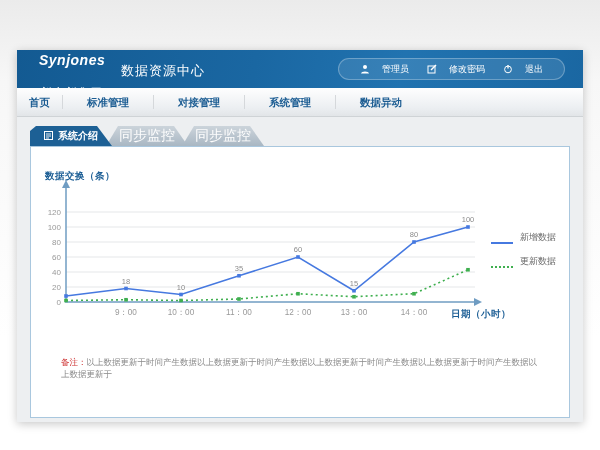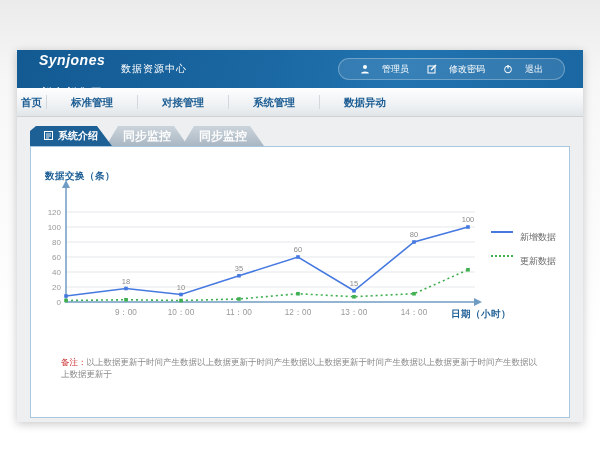--- a/index.html
+++ b/index.html
@@ -14,72 +14,72 @@
     background:#edeff1;box-shadow:0 2px 9px rgba(0,0,0,.22);
   }
   
   .header{
     position:absolute;left:0;top:0;width:566px;height:38px;
     background:linear-gradient(100deg,#135a92 0%,#1a67a2 42%,#2173b0 68%,#1a67a2 100%);
   }
   .brand{position:absolute;left:22px;top:3px;color:#fff;line-height:1.05;text-align:center;}
   .brand .l1{font-size:14px;font-weight:bold;font-style:italic;letter-spacing:.5px;}
   .brand .l2{font-size:10.5px;font-weight:bold;letter-spacing:2px;margin-top:19px;}
-  .app-title{position:absolute;left:104px;top:12px;color:#fff;font-size:10px;letter-spacing:1px;}
+  .app-title{position:absolute;left:104px;top:12px;color:#fff;font-size:13px;letter-spacing:1px;}
   .user-bar{
     position:absolute;right:18px;top:8px;height:20px;display:flex;align-items:center;gap:0;
     background:rgba(255,255,255,.10);border:1px solid rgba(255,255,255,.28);
     border-radius:11px;padding:0 12px;
   }
   .user-bar .item{display:flex;align-items:center;gap:12px;color:#fff;font-size:9px;
     padding:0 9px;cursor:pointer;white-space:nowrap;}
   .user-bar .item svg{display:block;}
   
   .nav{
     position:absolute;left:0;top:38px;width:566px;height:28px;
     background:linear-gradient(#fefefe,#eceff2 70%,#e2e5e8);
     border-bottom:1px solid #cfd3d6;display:flex;align-items:center;
   }
   .nav .nav-item{
     color:#1b5c92;font-size:10.5px;font-weight:bold;padding:0 24px;cursor:pointer;
     border-right:1px solid #d5d8db;height:14px;line-height:14px;
   }
-  .nav .nav-item:first-child{padding:0 4px;}
+  .nav .nav-item:first-child{padding:0 12px;}
   .nav .nav-item:last-child{border-right:none;}
   
   .tabs{position:absolute;left:13px;top:76px;height:20px;display:flex;}
   .tab{position:relative;height:20px;display:flex;align-items:center;justify-content:center;
     gap:5px;cursor:pointer;}
   .tab.active{
     width:82px;background:#1d6095;color:#fff;font-size:10px;font-weight:bold;
     clip-path:polygon(0 100%,0 5px,6px 0,calc(100% - 15px) 0,100% 100%);
     z-index:2;
   }
   .tab.inactive{
-    width:82px;margin-left:-6px;color:#fdfdfd;font-size:12px;font-weight:bold;
+    width:82px;margin-left:-6px;color:#fdfdfd;font-size:14px;font-weight:normal;
     background:linear-gradient(#ccd4db,#a9b7c3);
     clip-path:polygon(12px 0,calc(100% - 14px) 0,100% 100%,0 100%);
     z-index:1;
   }
   
   .card{
     position:absolute;left:13px;top:96px;width:540px;height:272px;
     background:#fff;border:1px solid #a9c7de;box-sizing:border-box;
   }
   .filters{position:absolute;top:10px;right:14px;display:flex;gap:16px;align-items:center;}
   .filter{display:flex;align-items:center;gap:5px;font-size:9px;color:#8b8f94;cursor:pointer;}
   .filter .dot{width:7px;height:7px;border-radius:50%;background:#b8bcc0;}
   .filter.selected{color:#44494e;}
   .filter.selected .dot{background:#1f3a63;}
   .axis-label{position:absolute;color:#1c5e95;font-size:9.5px;font-weight:bold;letter-spacing:.5px;}
   .y-axis-label{left:14px;top:23px;}
   .x-axis-label{left:420px;top:161px;}
   .chart-wrap{position:absolute;left:8px;top:32px;width:512px;height:152px;}
   .legend{position:absolute;left:460px;top:84px;display:flex;flex-direction:column;gap:11px;}
-  .legend .row{display:flex;align-items:flex-start;gap:7px;font-size:9px;color:#666;}
+  .legend .row{display:flex;align-items:flex-end;gap:7px;font-size:9px;color:#666;}
   .legend .sample{width:22px;height:0;}
   .legend .sample.solid{border-top:2px solid #4679e0;}
   .legend .sample.dotted{border-top:2px dotted #3faf4f;}
   .footnote{position:absolute;left:30px;top:210px;width:482px;font-size:8.5px;
     color:#8a8a8a;line-height:1.4;}
   .footnote .tag{color:#cc2b2b;}
 </style>
 </head>
 <body>
 

